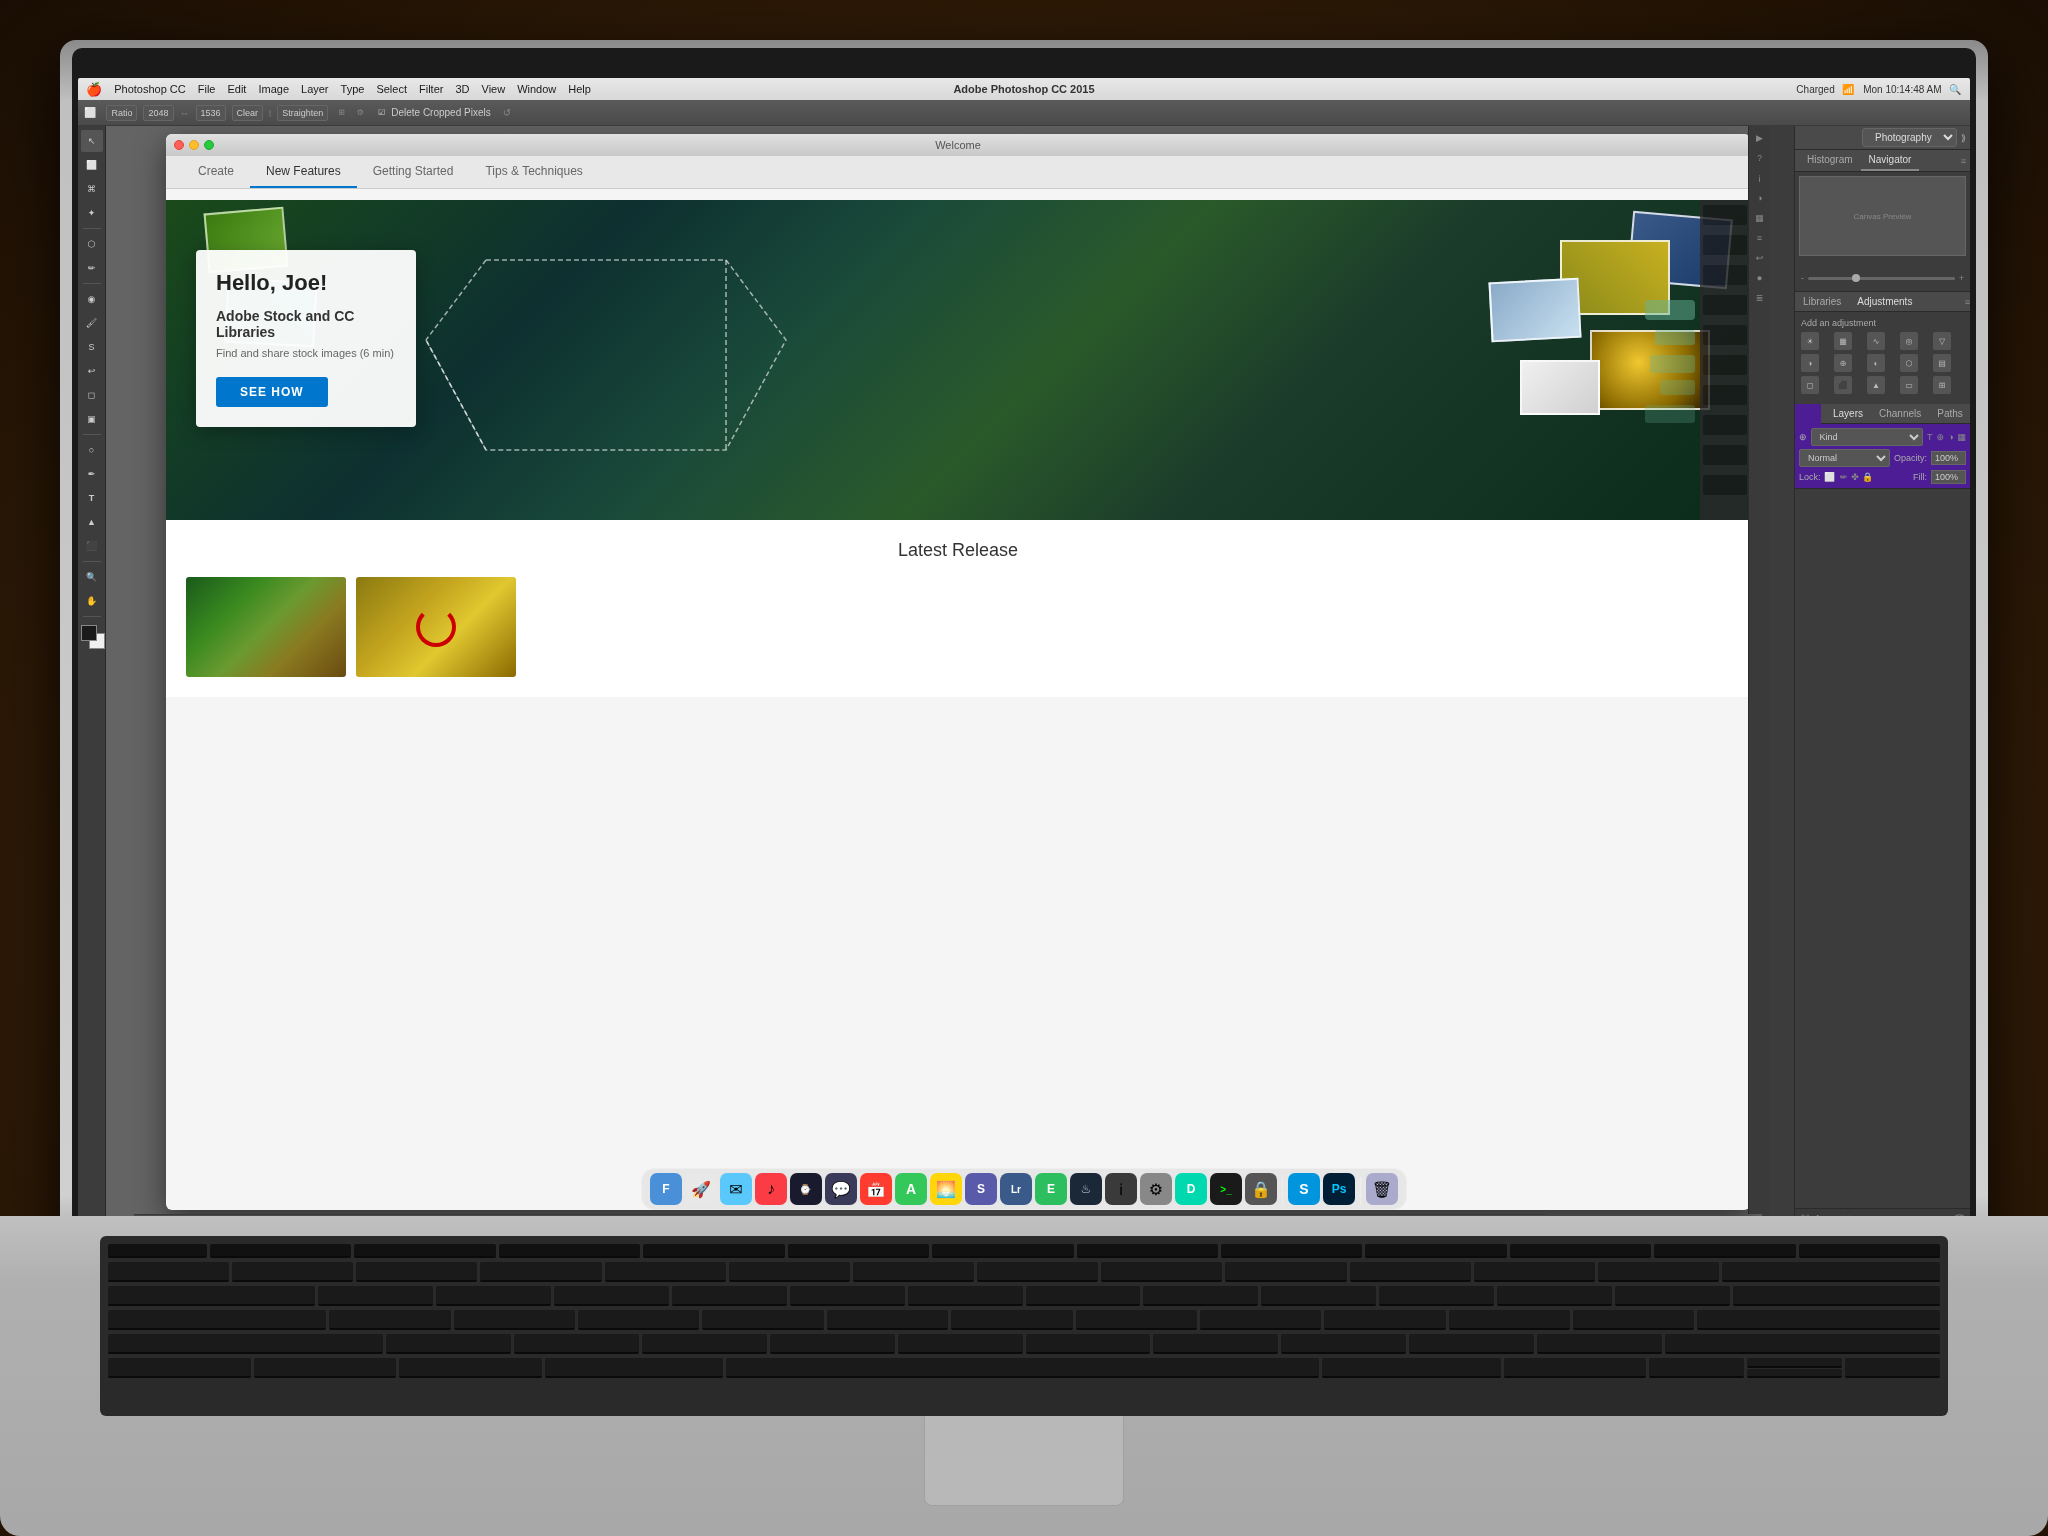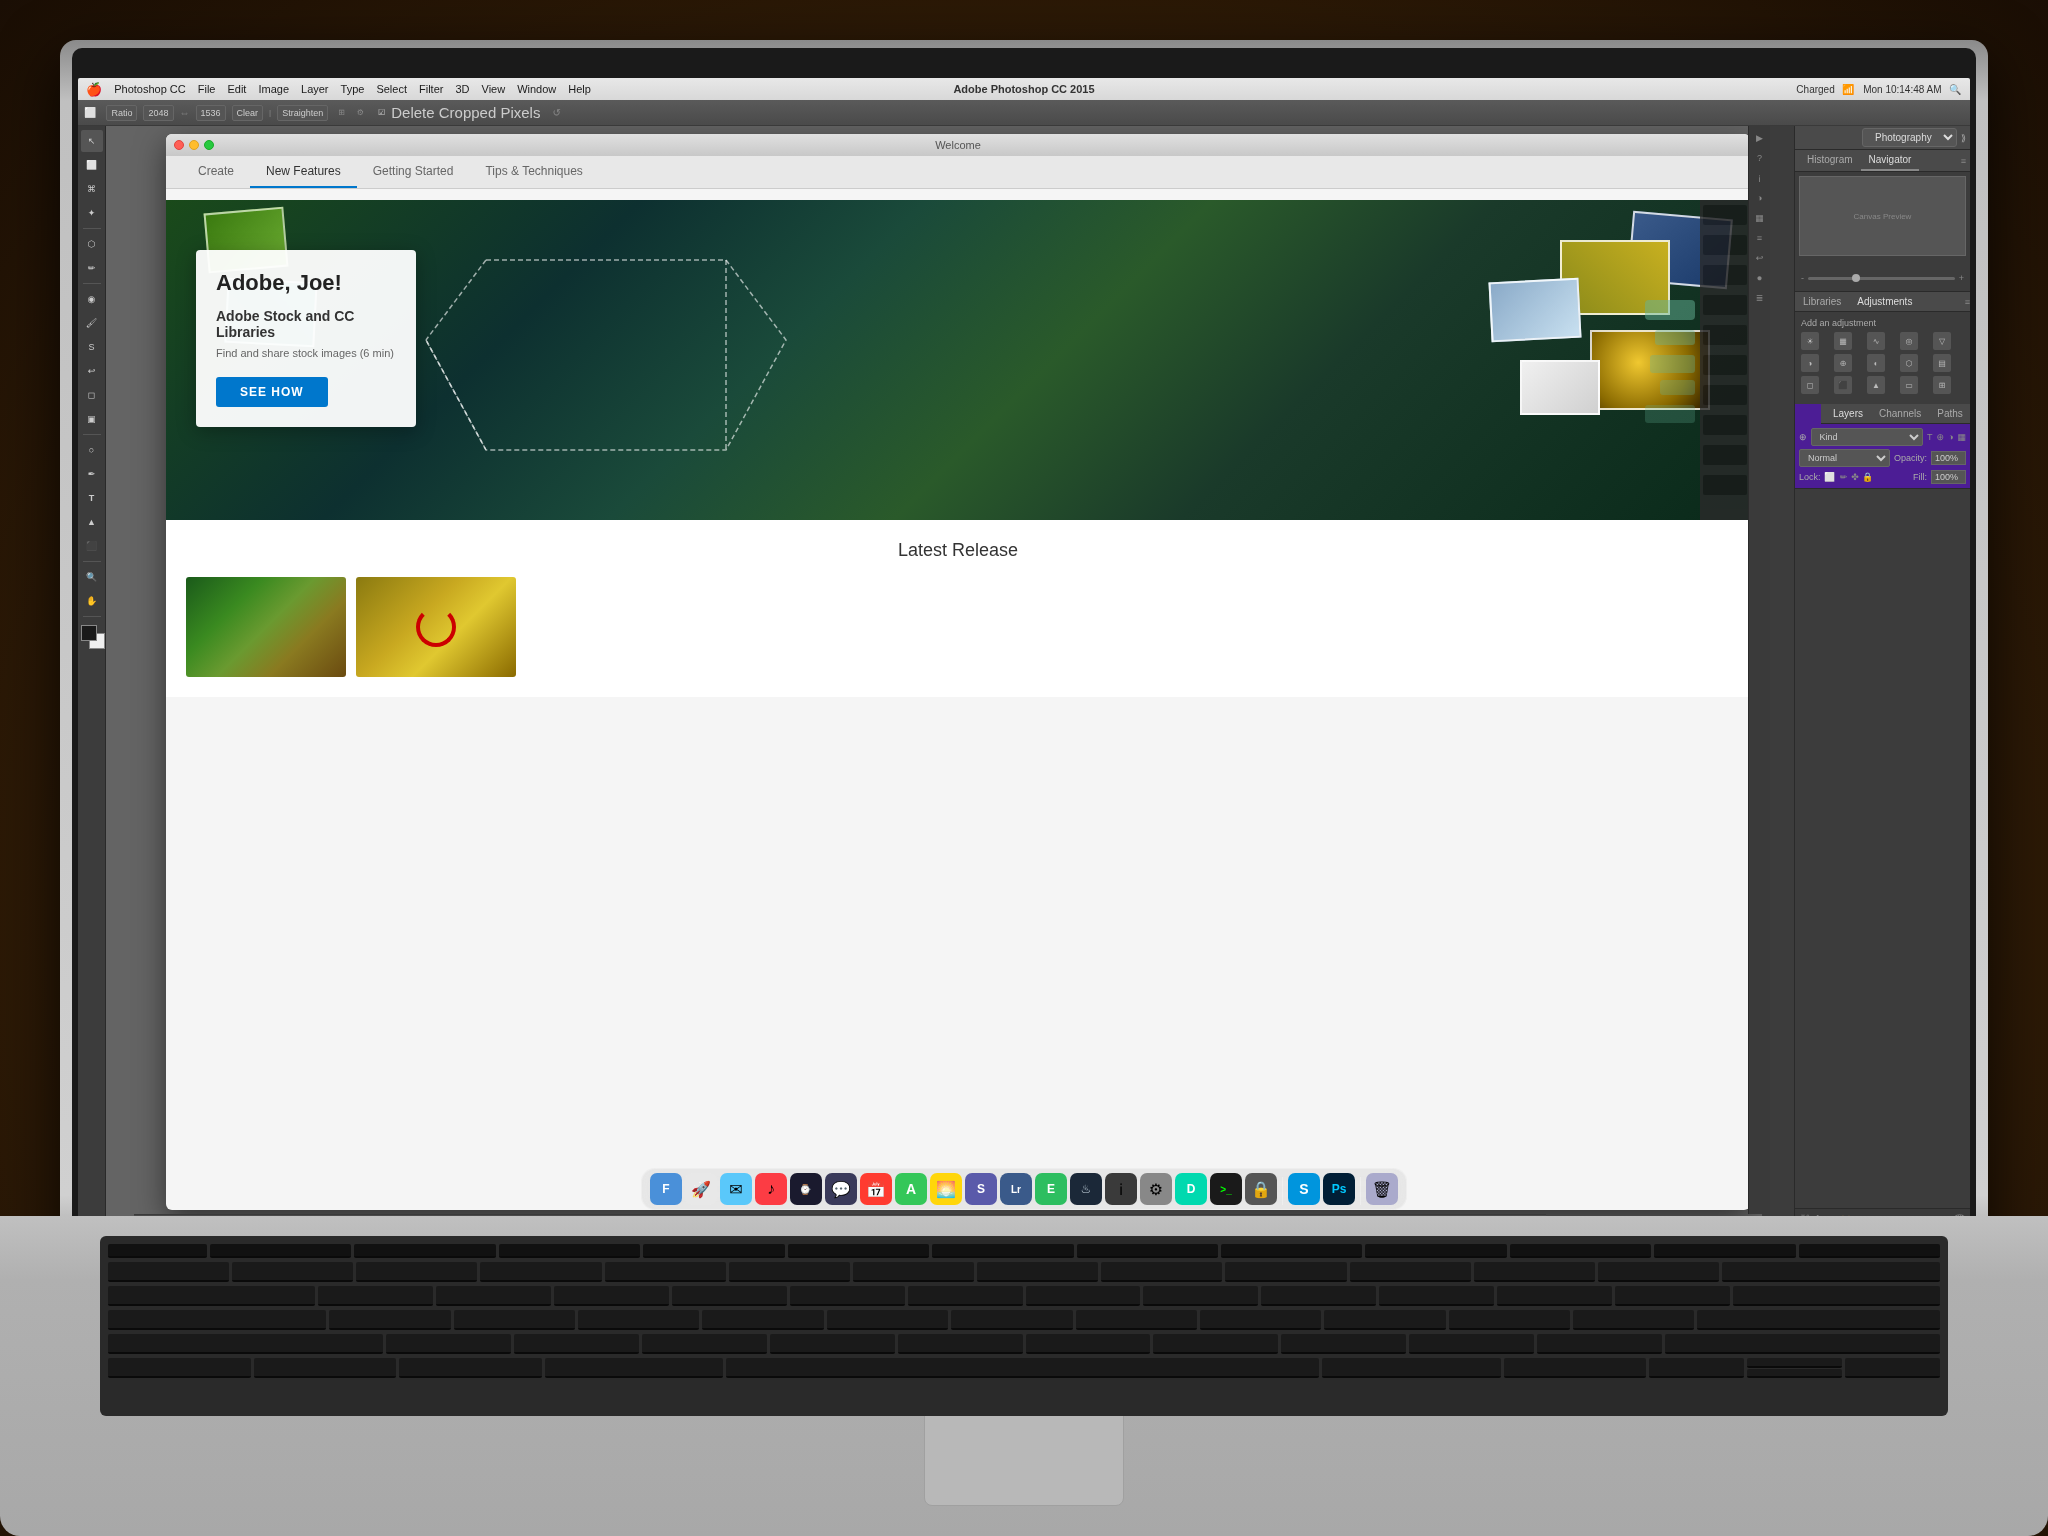--- a/index.html
+++ b/index.html
@@ -591,21 +591,21 @@
         <span class="ps-toolbar-item">Ratio</span>
         <span class="ps-toolbar-item">2048</span>
         <span style="color:#888;font-size:10px">⇔</span>
         <span class="ps-toolbar-item">1536</span>
         <span class="ps-toolbar-item">Clear</span>
         <span style="font-size:8px;color:#888">|</span>
         <span class="ps-toolbar-item">Straighten</span>
         <span style="font-size:8px;color:#888;margin:0 4px">⊞</span>
         <span style="font-size:8px;color:#888;margin:0 2px">⚙</span>
         <span style="font-size:8px;color:#ccc;margin-left:6px">☑</span>
-        <span style="font-size:15px;color:#ccc">Delete Cropped Pixels</span>
+        <span style="font-size:10px;color:#ccc">Delete Cropped Pixels</span>
         <span style="font-size:10px;color:#888;margin-left:6px">↺</span>
       </div>
 
       <div class="left-tools">
         <div class="tool-icon active">↖</div>
         <div class="tool-icon">⬜</div>
         <div class="tool-icon">⌘</div>
         <div class="tool-icon">✦</div>
         <div class="tool-divider"></div>
         <div class="tool-icon">⬡</div>
@@ -674,21 +674,21 @@
                 <div style="position:absolute;top:95px;left:3px;right:3px;height:20px;background:#1a1a1a;border-radius:2px;"></div>
                 <div style="position:absolute;top:125px;left:3px;right:3px;height:20px;background:#1a1a1a;border-radius:2px;"></div>
                 <div style="position:absolute;top:155px;left:3px;right:3px;height:20px;background:#1a1a1a;border-radius:2px;"></div>
                 <div style="position:absolute;top:185px;left:3px;right:3px;height:20px;background:#1a1a1a;border-radius:2px;"></div>
                 <div style="position:absolute;top:215px;left:3px;right:3px;height:20px;background:#1a1a1a;border-radius:2px;"></div>
                 <div style="position:absolute;top:245px;left:3px;right:3px;height:20px;background:#1a1a1a;border-radius:2px;"></div>
                 <div style="position:absolute;top:275px;left:3px;right:3px;height:20px;background:#1a1a1a;border-radius:2px;"></div>
               </div>
 
               <div class="hello-card">
-                <div class="hello-title">Adobe, Joe!</div>
+                <div class="hello-title">Hello, Joe!</div>
                 <div class="hello-subtitle">Adobe Stock and CC Libraries</div>
                 <div class="hello-desc">Find and share stock images (6 min)</div>
                 <button class="see-how-btn">SEE HOW</button>
               </div>
 
               <svg style="position:absolute;left:0;top:0;right:0;bottom:0;width:100%;height:100%;pointer-events:none;">
                 <polyline points="320,60 560,60 620,140 560,250 320,250 260,140" fill="none" stroke="rgba(255,255,255,0.6)" stroke-width="1.5" stroke-dasharray="5,3"></polyline>
                 <line x1="320" y1="60" x2="260" y2="140" stroke="rgba(255,255,255,0.6)" stroke-width="1.5" stroke-dasharray="5,3"></line>
                 <line x1="560" y1="60" x2="560" y2="250" stroke="rgba(255,255,255,0.6)" stroke-width="1.5" stroke-dasharray="5,3"></line>
                 <line x1="260" y1="140" x2="320" y2="250" stroke="rgba(255,255,255,0.6)" stroke-width="1.5" stroke-dasharray="5,3"></line>

